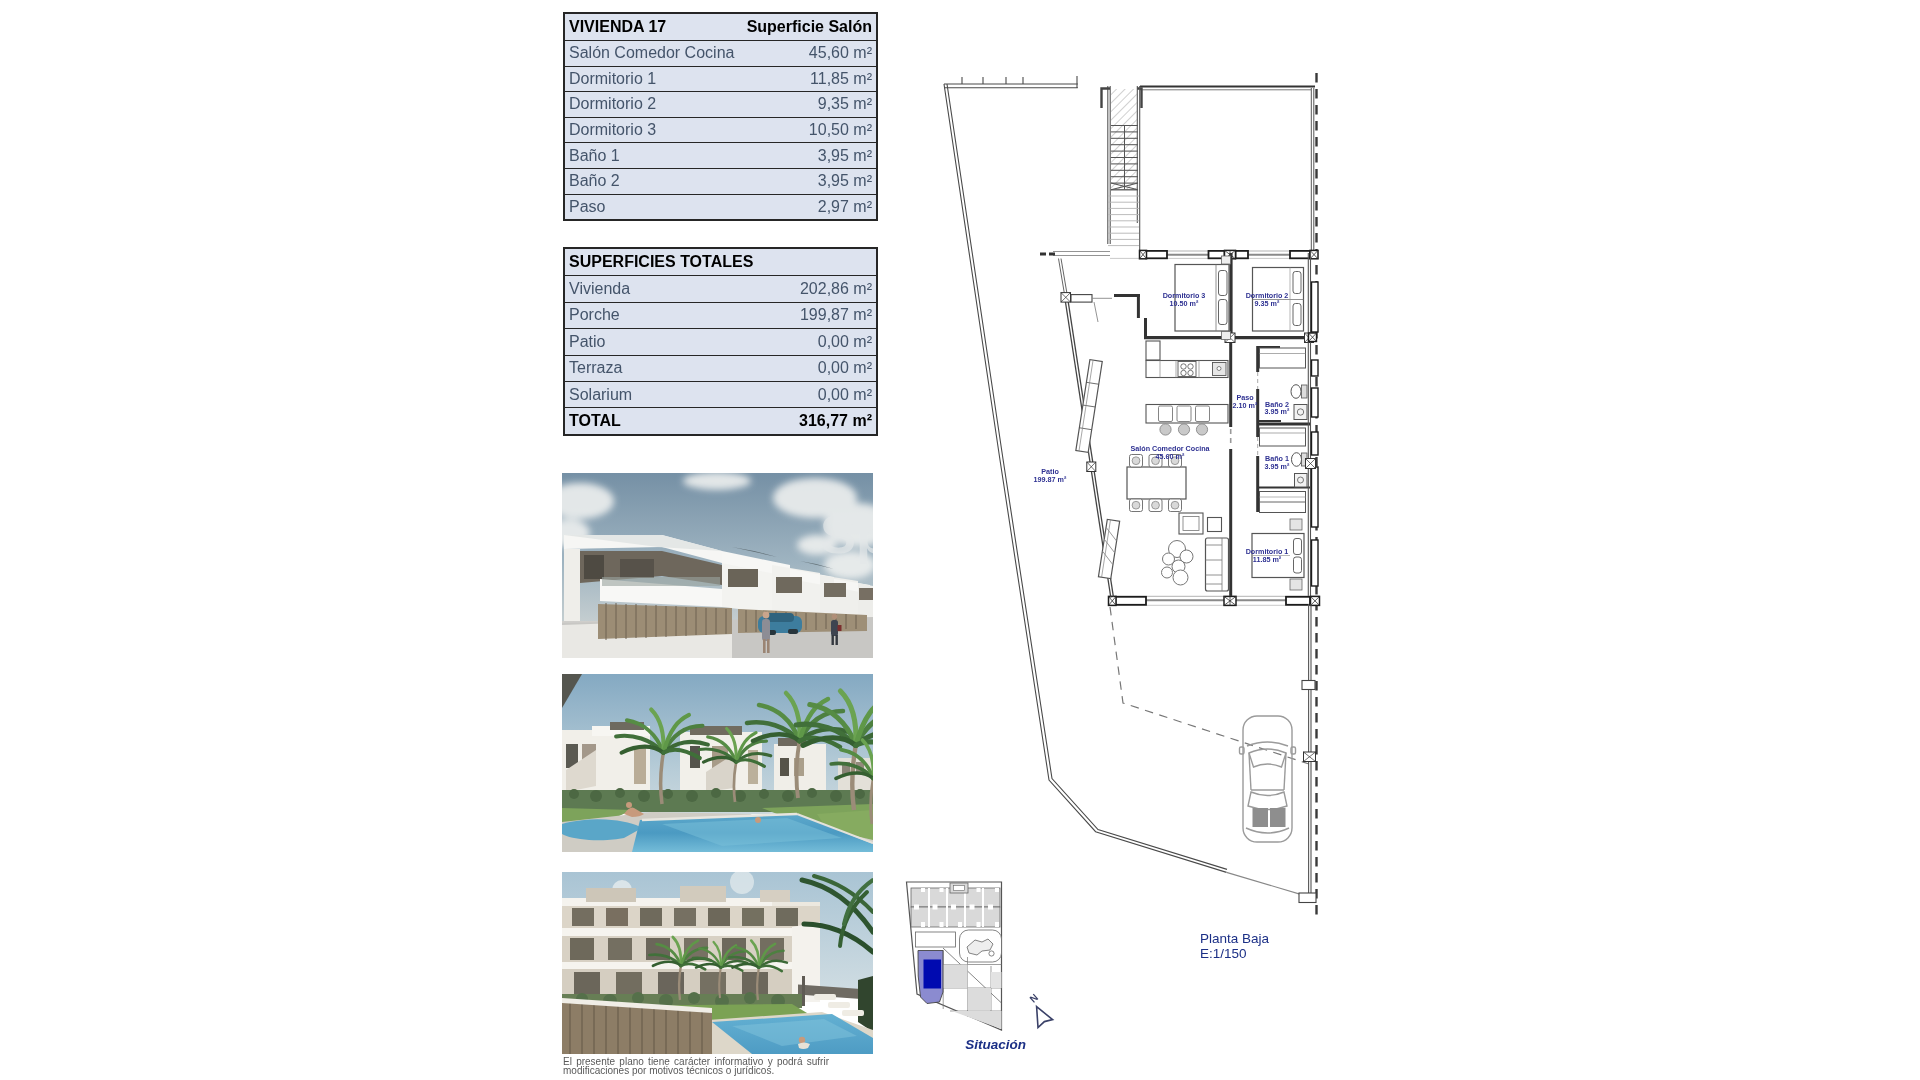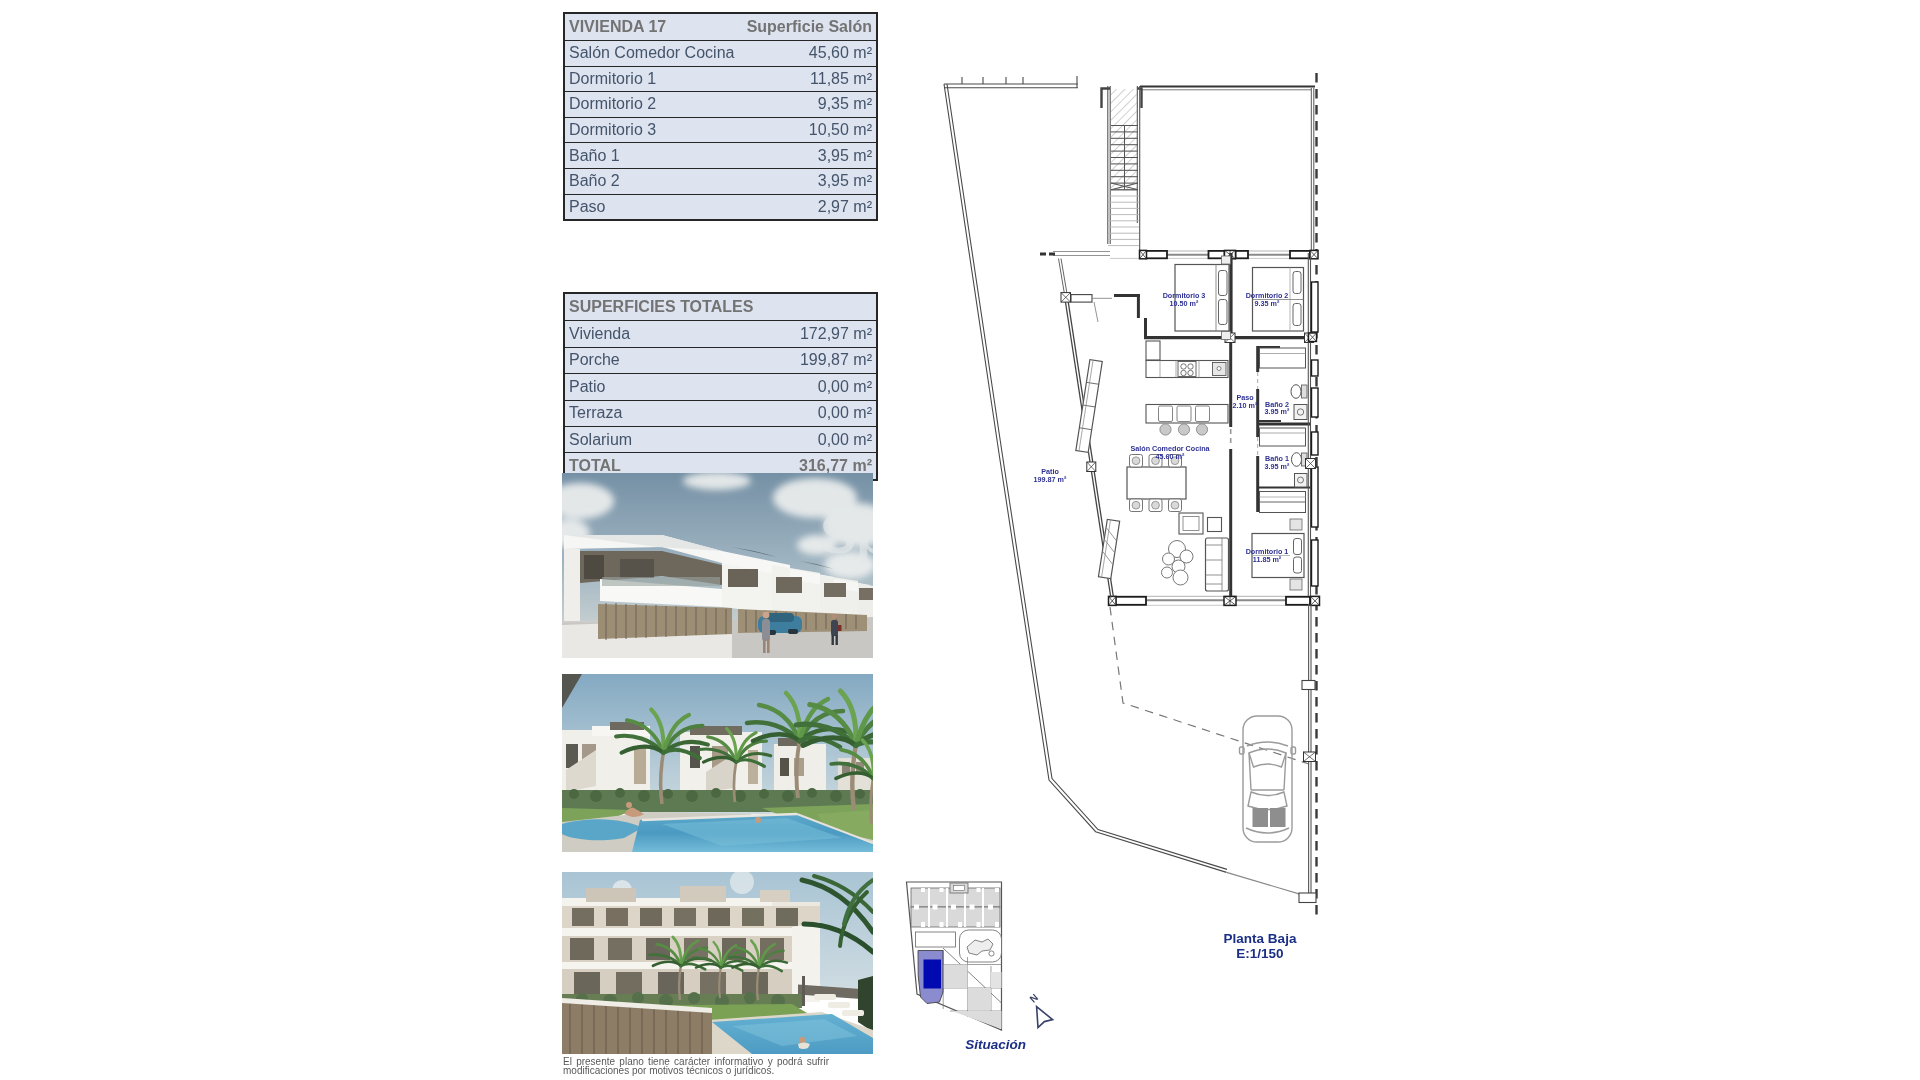--- a/index.html
+++ b/index.html
@@ -4,21 +4,21 @@
 <style>
   html,body{margin:0;padding:0;background:#ffffff;width:1920px;height:1080px;overflow:hidden;
     font-family:"Liberation Sans",sans-serif;}
   .abs{position:absolute;}
   .tbl{position:absolute;left:563px;width:311px;border:2px solid #262626;background:#dde3ef;}
   .tbl .row{box-sizing:border-box;border-top:1px solid #262626;height:25.6px;display:flex;
     align-items:center;padding:0 4px 0 4px;color:#44546a;font-size:16px;}
   .tbl .row:first-child{border-top:none;}
   .tbl .row .lbl{flex:1;text-align:left;}
   .tbl .row .val{text-align:right;white-space:nowrap;}
-  .tbl .hdr{color:#737373;font-weight:bold;font-size:16px;}
+  .tbl .hdr{color:#000000;font-weight:bold;font-size:16px;}
   .tbl2 .row{height:26.4px;}
   .dimtxt{color:#2e3192;font-weight:bold;text-align:right;font-style:italic;}
 </style>
 </head>
 <body>
 
 <div class="tbl" style="top:12px;">
   <div class="row hdr" style="height:26px;">
       <span class="lbl">VIVIENDA 17</span>
       <span class="val">Superficie Salón</span>
@@ -46,27 +46,27 @@
   <div class="row">
       <span class="lbl">Baño 2</span>
       <span class="val">3,95 m²</span>
     </div>
   <div class="row">
       <span class="lbl">Paso</span>
       <span class="val">2,97 m²</span>
     </div>
 </div>
 
-<div class="tbl tbl2" style="top:247px;margin-top:45px;">
+<div class="tbl tbl2" style="top:247px;">
   <div class="row hdr" style="height:26.4px;">
       <span class="lbl">SUPERFICIES TOTALES</span>
     </div>
   <div class="row">
       <span class="lbl">Vivienda</span>
-      <span class="val">172,97 m²</span>
+      <span class="val">202,86 m²</span>
     </div>
   <div class="row">
       <span class="lbl">Porche</span>
       <span class="val">199,87 m²</span>
     </div>
   <div class="row">
       <span class="lbl">Patio</span>
       <span class="val">0,00 m²</span>
     </div>
   <div class="row">
@@ -885,13 +885,13 @@
 
 <rect x="923.5" y="959.5" width="17.5" height="29" fill="#000ab0"></rect>
 
 <text x="1031.5" y="1004" font-size="10" font-weight="bold" fill="#3a4168" transform="rotate(-42 1031.5 1001)" font-family="Liberation Sans,sans-serif">N</text>
 
 <polygon points="1036.6,1006.6 1052.6,1019.6 1044.4,1021.6 1038,1027.6" fill="#fff" stroke="#3a4168" stroke-width="1.6"></polygon>
 </svg>
 
 <div class="abs dimtxt" style="left:926px;top:1037px;width:100px;font-size:13.5px;color:#1b2f86;">Situación</div>
 
-<div class="abs" style="left:1200px;top:931px;width:120px;text-align:center;font-weight:bold;font-size:13.5px;color:#1b2f86;line-height:15px;">Planta Baja<br>E:1/150</div>
+<div class="abs" style="left:1200px;top:931px;width:120px;text-align:left;font-weight:normal;font-size:13.5px;color:#1b2f86;line-height:15px;">Planta Baja<br>E:1/150</div>
 
 </body></html>

